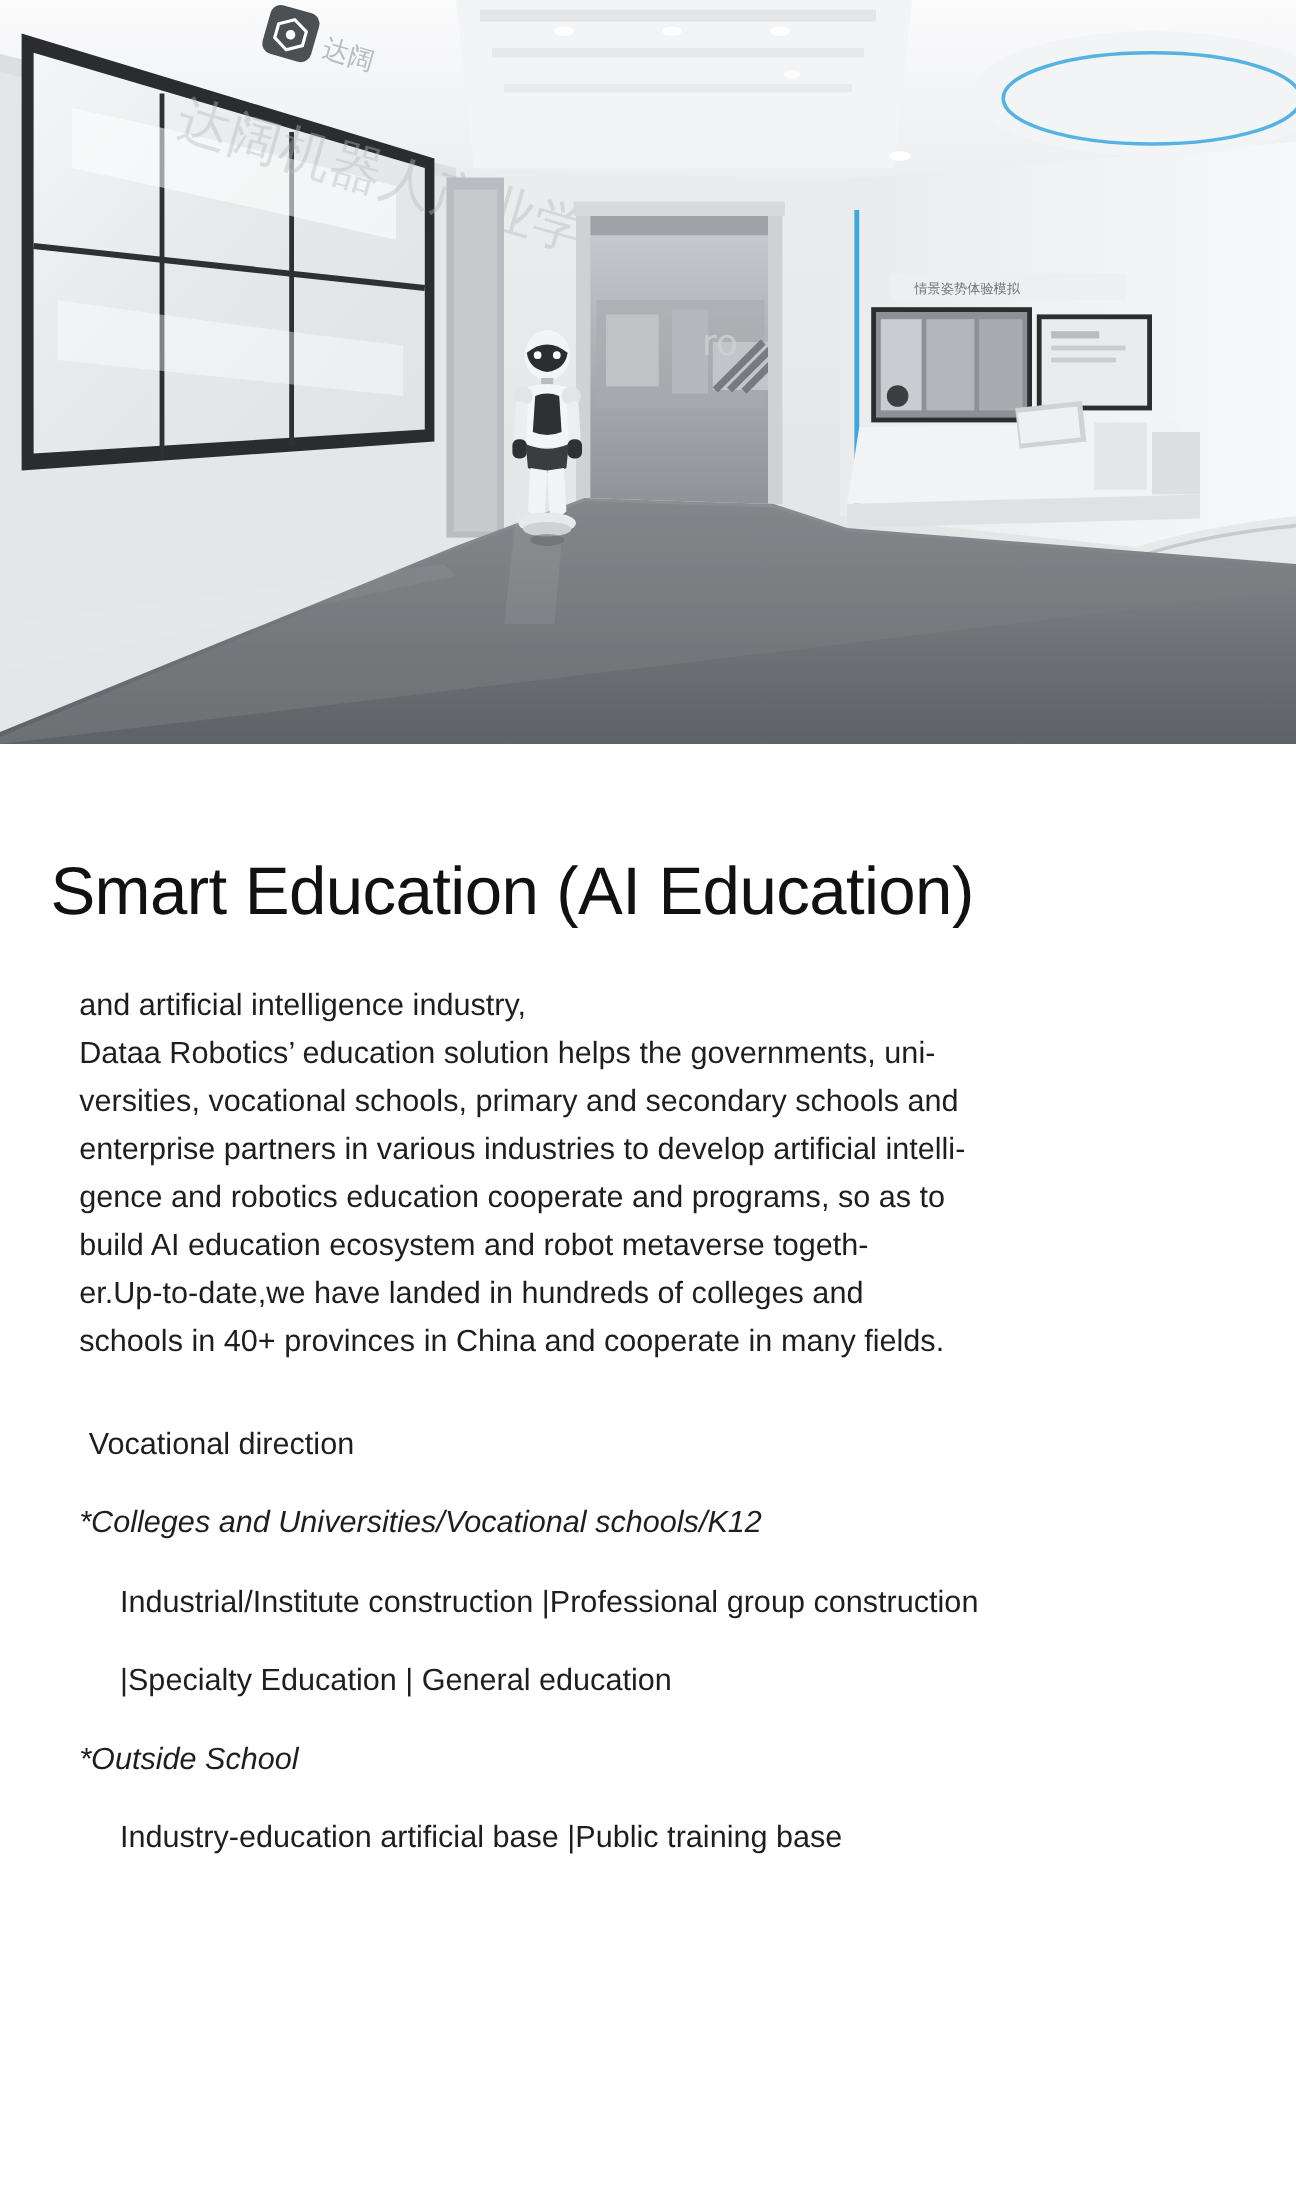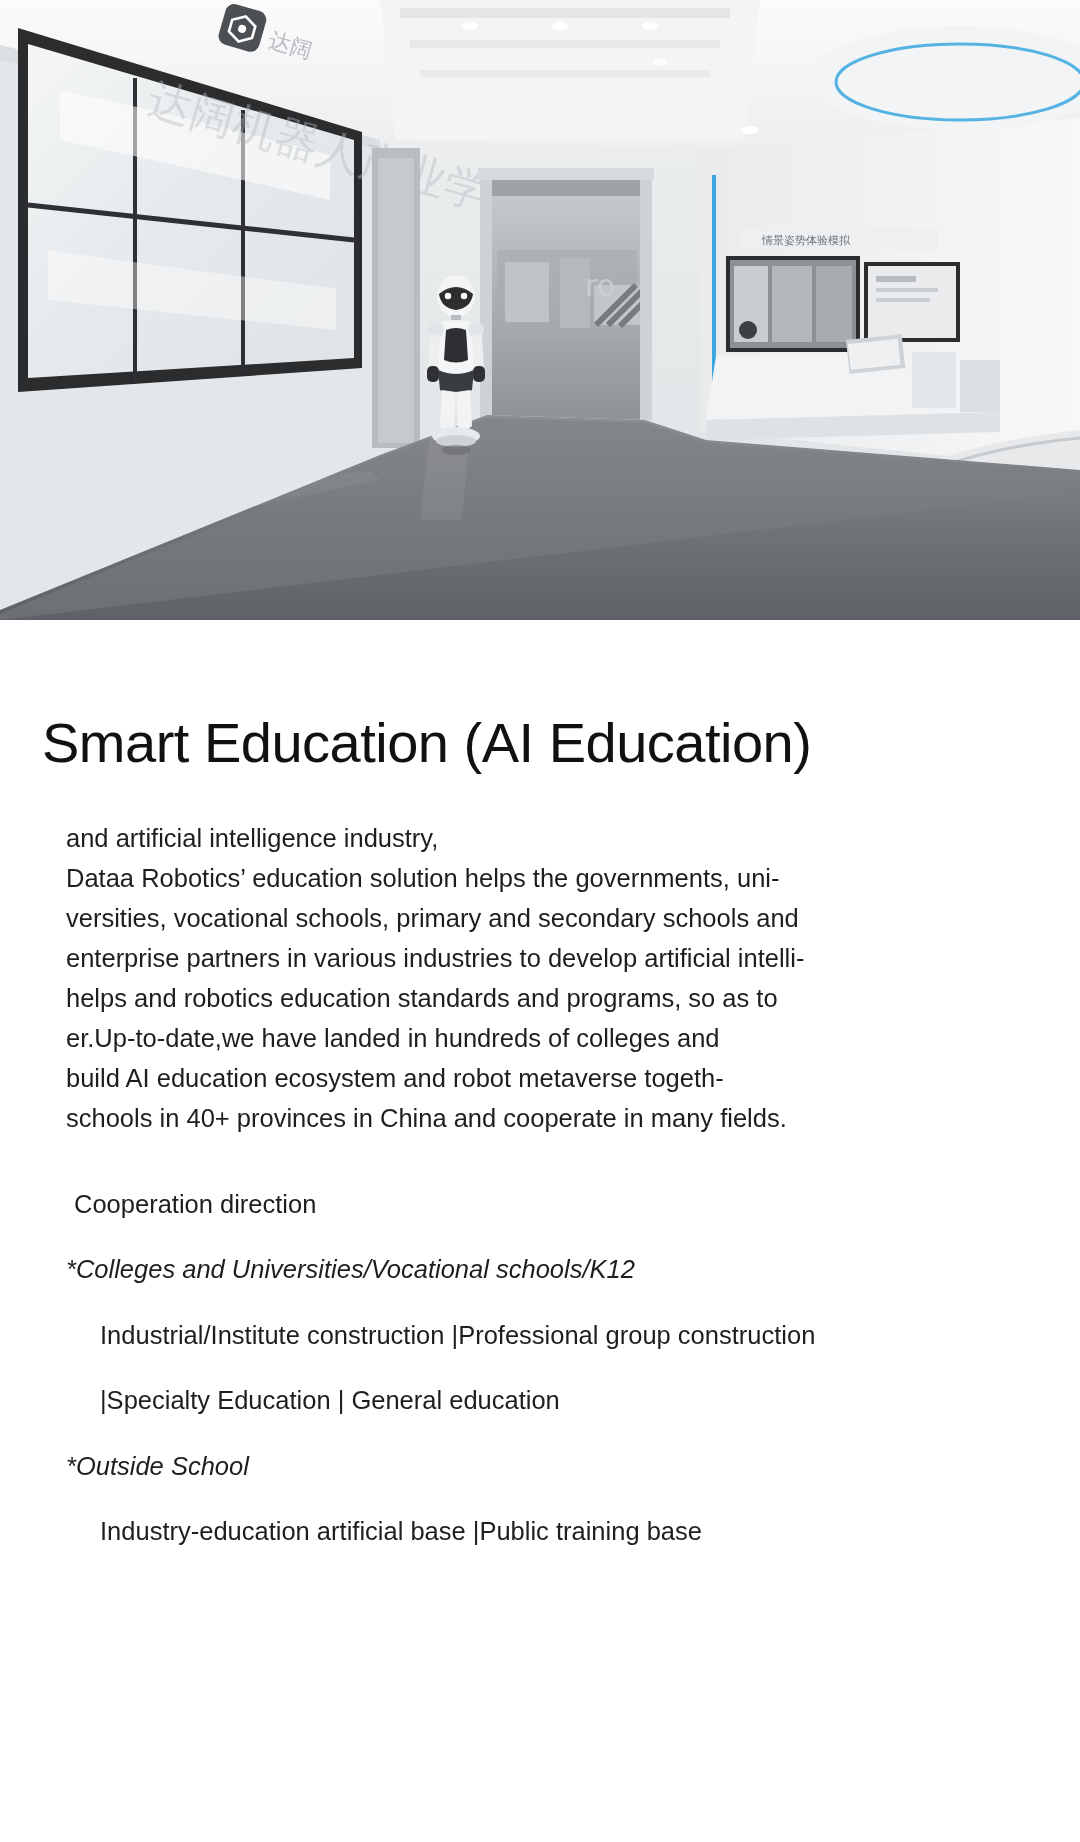--- a/index.html
+++ b/index.html
@@ -228,28 +228,28 @@
 
 <div class="content">
 
   <h1 class="page-title">Smart Education (AI Education)</h1>
 
   <div class="body-block">
     <p class="line">and artificial intelligence industry,</p>
     <p class="line">Dataa Robotics’ education solution helps the governments, uni-</p>
     <p class="line">versities, vocational schools, primary and secondary schools and</p>
     <p class="line">enterprise partners in various industries to develop artificial intelli-</p>
-    <p class="line">helps and robotics education standards and programs, so as to</p>
+    <p class="line">gence and robotics education cooperate and programs, so as to</p>
+    <p class="line">build AI education ecosystem and robot metaverse togeth-</p>
     <p class="line">er.Up-to-date,we have landed in hundreds of colleges and</p>
-    <p class="line">build AI education ecosystem and robot metaverse togeth-</p>
     <p class="line">schools in 40+ provinces in China and cooperate in many fields.</p>
   </div>
 
   <div class="coop">
-    <p class="line l0">Cooperation direction</p>
+    <p class="line l0">Vocational direction</p>
     <p class="line l1">*Colleges and Universities/Vocational schools/K12</p>
     <p class="line l2">Industrial/Institute construction |Professional group construction</p>
     <p class="line l2">|Specialty Education | General education</p>
     <p class="line l1">*Outside School</p>
     <p class="line l2">Industry-education artificial base |Public training base</p>
   </div>
 
 </div>
 
 </body></html>

